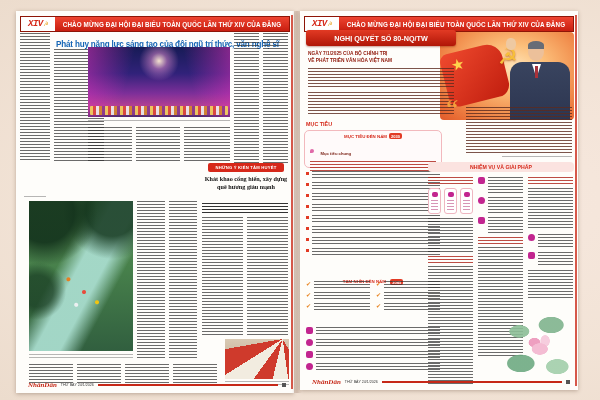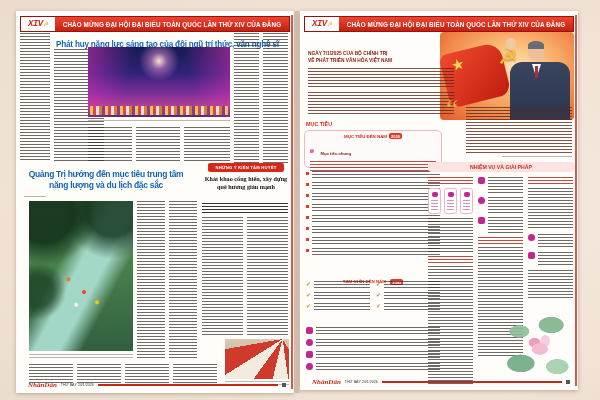--- a/index.html
+++ b/index.html
@@ -149,21 +149,20 @@
     </div>
     <div class="a tx-light" style="left:72px;top:109px;width:142px;height:3px;"></div>
 
     <div class="a tx" style="left:218px;top:22px;width:25px;height:130px;"></div>
     <div class="a tx" style="left:247px;top:22px;width:25px;height:130px;"></div>
 
     <div class="a tx" style="left:72px;top:116px;width:44px;height:36px;"></div>
     <div class="a tx" style="left:120px;top:116px;width:44px;height:36px;"></div>
     <div class="a tx" style="left:168px;top:116px;width:46px;height:36px;"></div>
 
-    <div class="a hl-blue" style="left:4px;top:158px;width:172px;height:24px;font-size:8.5px;line-height:11px;letter-spacing:-.3px;text-align:center;">Quảng Trị hướng đến mục tiêu trung tâm năng lượng và du lịch đặc sắc</div>
     <div class="a tx-light" style="left:8px;top:185px;width:22px;height:2px;"></div>
 
     <div class="a photo-river" style="left:13px;top:190px;width:104px;height:150px;">
       <div class="kayaks"></div>
     </div>
     <div class="a tx-light" style="left:13px;top:343px;width:104px;height:6px;"></div>
 
     <div class="a tx" style="left:121px;top:190px;width:28px;height:158px;"></div>
     <div class="a tx" style="left:153px;top:190px;width:28px;height:158px;"></div>
 
@@ -211,20 +210,21 @@
       <div class="person">
         <div class="suit"></div>
         <div class="shirt"></div>
         <div class="tie"></div>
         <div class="head"></div>
         <div class="hair"></div>
         <div class="hand"></div>
       </div>
     </div>
 
+    <div class="a doc-box" style="left:6px;top:19px;width:150px;height:16px;">NGHỊ QUYẾT SỐ 80-NQ/TW</div>
     <div class="a doc-sub" style="left:8px;top:40px;">NGÀY 7/1/2025 CỦA BỘ CHÍNH TRỊ</div>
     <div class="a doc-sub" style="left:8px;top:47px;">VỀ PHÁT TRIỂN VĂN HÓA VIỆT NAM</div>
     <div class="a tx-dark" style="left:8px;top:57px;width:146px;height:20px;"></div>
     <div class="a tx-dark" style="left:8px;top:81px;width:146px;height:24px;"></div>
 
     <div class="a sec-red" style="left:6px;top:110px;">MỤC TIÊU</div>
     <div class="a mt-box" style="left:4px;top:119px;width:136px;height:36px;">
       <div class="mt-head">
         <span class="red-small">MỤC TIÊU ĐẾN NĂM</span>
         <span class="badge">2030</span>

